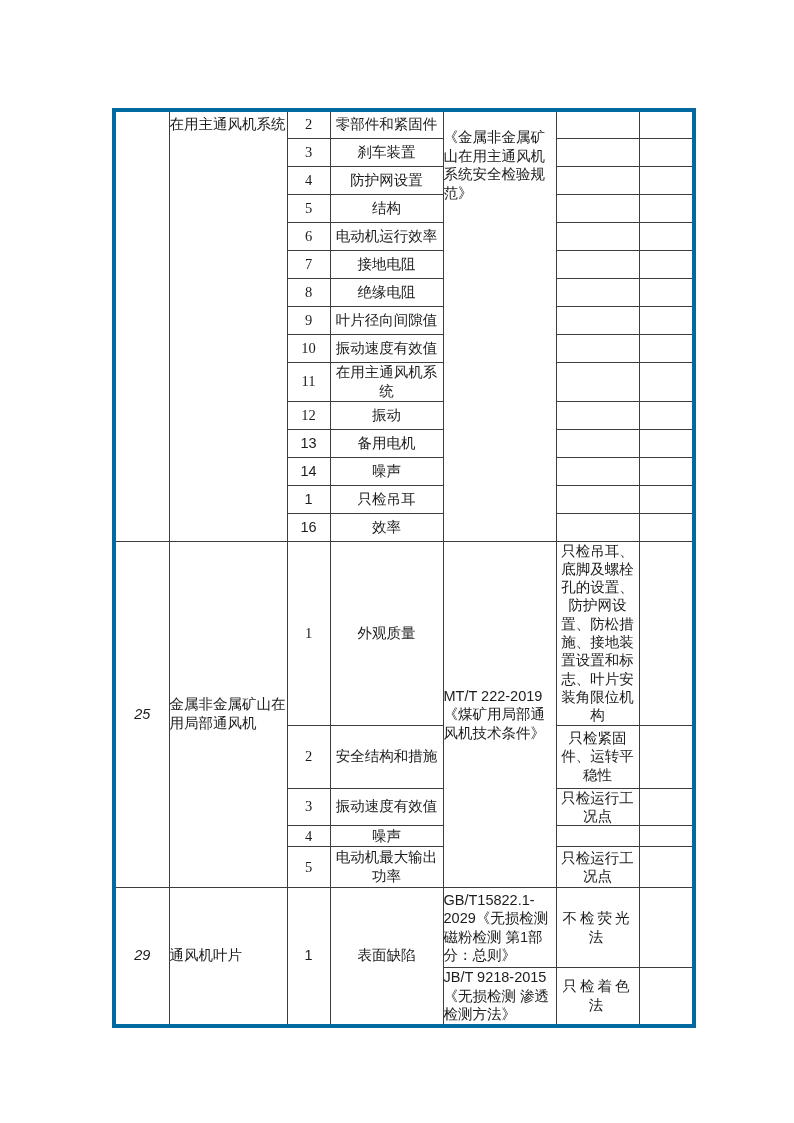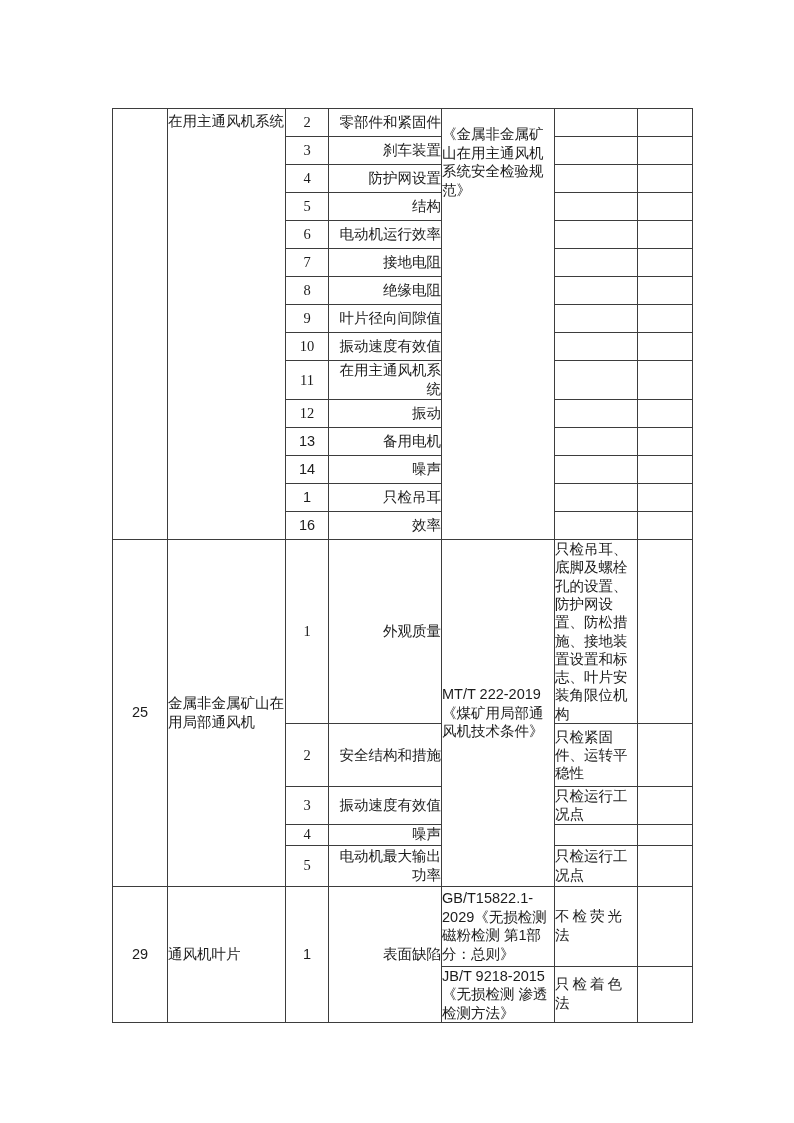--- a/index.html
+++ b/index.html
@@ -9,21 +9,21 @@
     background:#ffffff;
     overflow:hidden;
     font-family:"Liberation Serif", serif;
     color:#1c1c1c;
   }
   table.doc{
     position:absolute;
     left:112px;top:108px;
     border-collapse:collapse;
     table-layout:fixed;
-    border:1px solid #0369a1;
+    border:4px solid #0369a1;
     font-size:14.5px;
     line-height:19px;
     color:#1c1c1c;
   }
   table.doc td{
     border:1px solid #3d3d3d;
     vertical-align:middle;
     padding:0;
     overflow:hidden;
     word-break:break-word;
@@ -31,35 +31,35 @@
   
   tr.h28{height:28px;}
   tr.h184{height:184px;}
   tr.h63{height:63px;}
   tr.h36{height:36px;}
   tr.h21{height:21px;}
   tr.h41{height:41px;}
   tr.h80{height:80px;}
   tr.h55{height:55px;}
   
-  td.sn{text-align:center;}
+  td.sn{text-align:center;font-style:italic;}
   td.no{text-align:center;}
-  td.it{text-align:right;padding:0 1px 0 8px;}
+  td.it{text-align:center;padding:0 1px 0 8px;}
   td.eq{text-align:left;padding:0 2px 0 8px;}
   td.eq.vtop{vertical-align:top;padding-top:3px;}
   td.st{
     text-align:left;
     padding:1px 3px 1px 4px;
     word-break:break-all;
     font-family:"Liberation Sans", sans-serif;
     line-height:18.5px;
   }
   td.st.vtop{vertical-align:top;padding-top:16px;}
   td.nt{
-    text-align:left;
+    text-align:center;
     padding:2px 3px 2px 5px;
     line-height:18.3px;
     vertical-align:top;
     margin-top:48px;
   }
   td.nt.sp{letter-spacing:3px;line-height:19px;vertical-align:middle;}
   .sans{font-family:"Liberation Sans", sans-serif;}
 </style>
 </head>
 <body>

